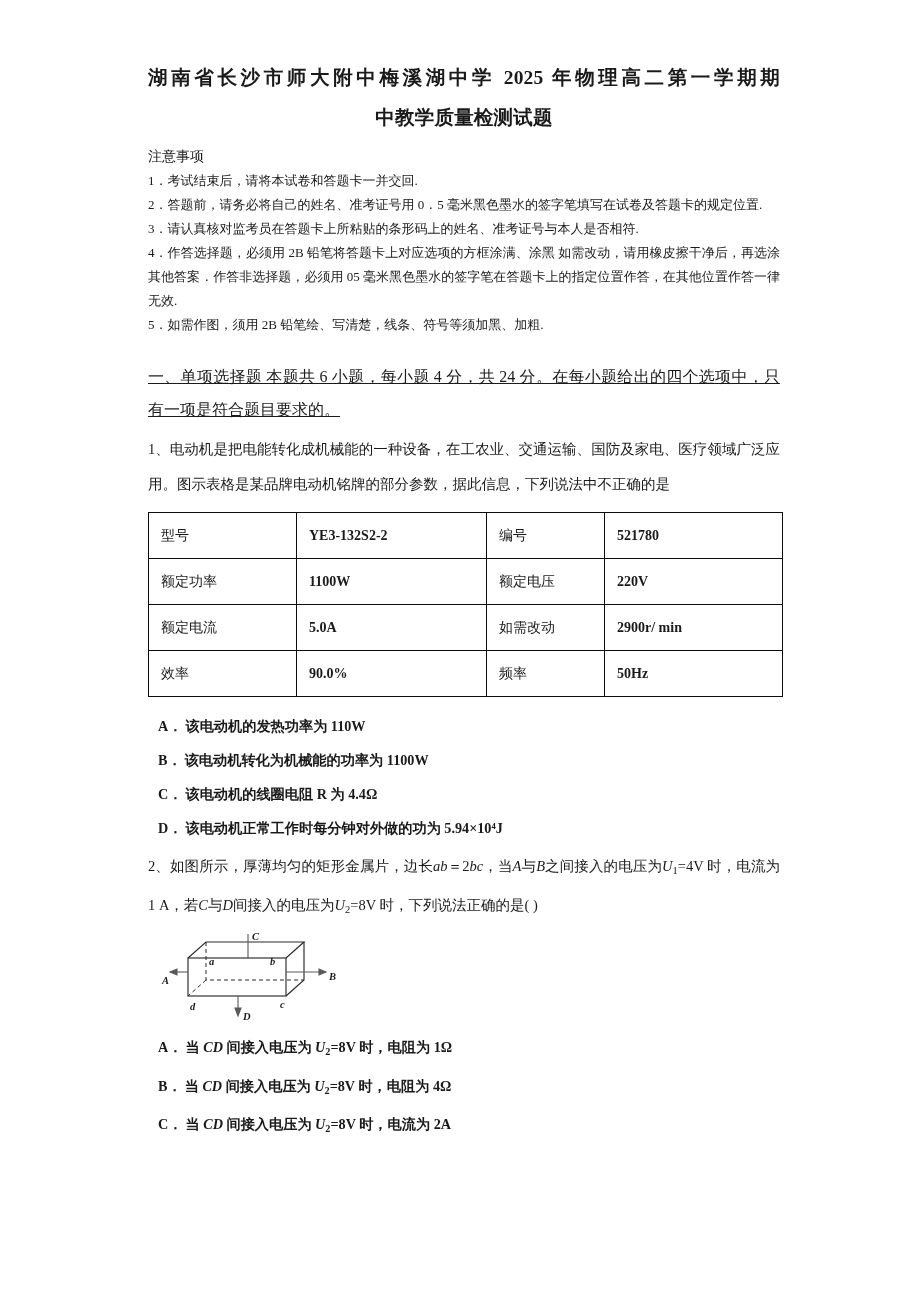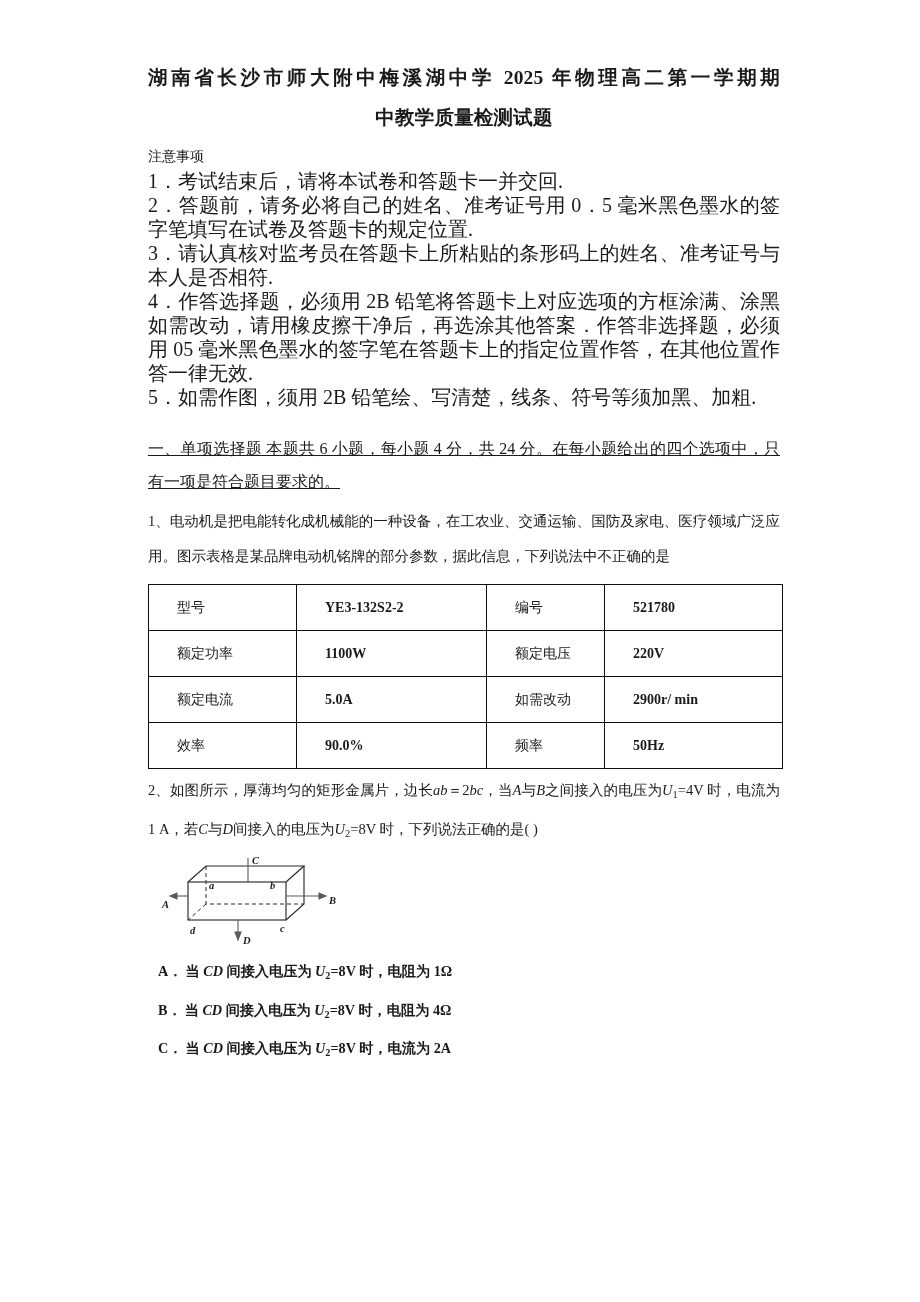--- a/index.html
+++ b/index.html
@@ -43,21 +43,21 @@
   
   .notice {
     margin-top: 8px;
   }
   .notice-heading {
     font-size: 14px;
     line-height: 22px;
     margin: 0 0 1px 0;
   }
   .notice-item {
-    font-size: 20px;
+    font-size: 13px;
     line-height: 24px;
     margin: 0;
     text-align: justify;
     text-justify: inter-ideograph;
   }
 
   
   .section-head {
     font-size: 16px;
     line-height: 33px;
@@ -95,21 +95,21 @@
   
   .spec-table {
     border-collapse: collapse;
     width: 634px;
     margin: 10px 0 0 0;
     table-layout: fixed;
   }
   .spec-table td {
     border: 1px solid #0d0d0d;
     height: 45px;
-    padding: 0 28px;
+    padding: 0 12px;
     font-size: 14px;
     vertical-align: middle;
   }
   .spec-table td.lbl { font-weight: normal; }
   .spec-table td.val { font-weight: bold; }
   .col-a { width: 148px; }
   .col-b { width: 190px; }
   .col-c { width: 118px; }
   .col-d { width: 178px; }
 
@@ -171,20 +171,34 @@
       </tr>
       <tr>
         <td class="lbl">效率</td>
         <td class="val">90.0%</td>
         <td class="lbl">频率</td>
         <td class="val">50Hz</td>
       </tr>
     </tbody>
   </table>
 
+  <div class="opts-q1">
+    <p class="option">
+      <span class="opt-tag">A．</span><span>该电动机的发热功率为 110W</span>
+    </p>
+    <p class="option">
+      <span class="opt-tag">B．</span><span>该电动机转化为机械能的功率为 1100W</span>
+    </p>
+    <p class="option">
+      <span class="opt-tag">C．</span><span>该电动机的线圈电阻 R 为 4.4Ω</span>
+    </p>
+    <p class="option">
+      <span class="opt-tag">D．</span><span>该电动机正常工作时每分钟对外做的功为 5.94×10⁴J</span>
+    </p>
+  </div>
 
   <p class="question q2"><span>2、如图所示，厚薄均匀的矩形金属片，边长</span><em class="it">ab</em><span>＝2</span><em class="it">bc</em><span>，当</span><em class="it">A</em><span>与</span><em class="it">B</em><span>之间接入的电压为</span><em class="it">U</em><sub class="sb">1</sub><span>=4V 时，电流为 1 A，若</span><em class="it">C</em><span>与</span><em class="it">D</em><span>间接入的电压为</span><em class="it">U</em><sub class="sb">2</sub><span>=8V 时，下列说法正确的是(        )</span></p>
 
   <div class="figure-wrap">
     <svg viewBox="0 0 190 92" width="190" height="92">
       <g stroke="#2b2b2b" fill="none" stroke-width="1.15">
 
         <rect x="30" y="26" width="98" height="38"></rect>
 
         <path d="M30 26 L48 10 L146 10 L128 26"></path>

